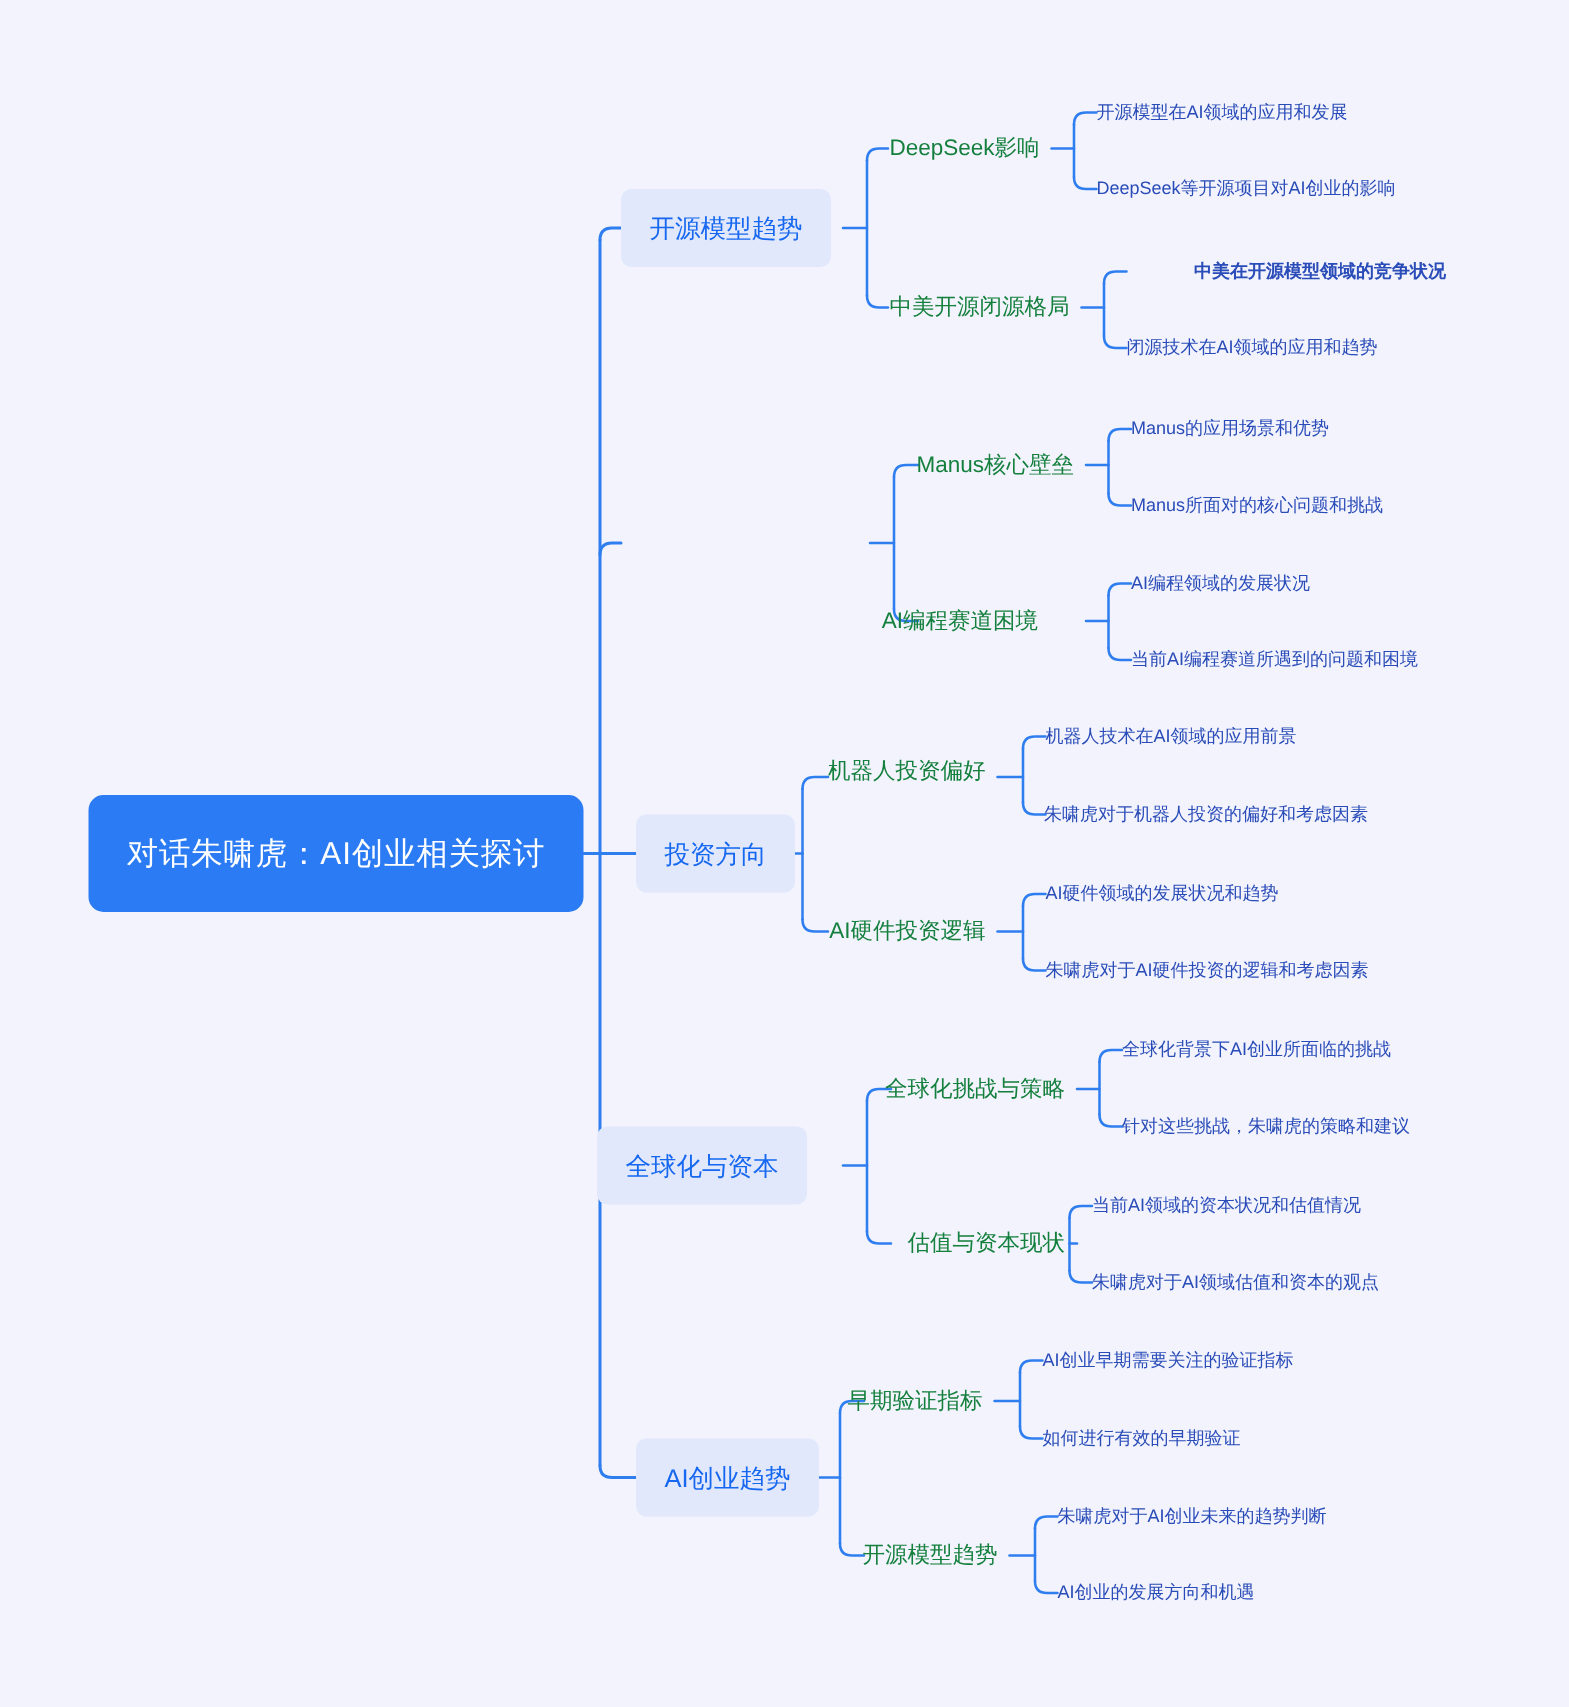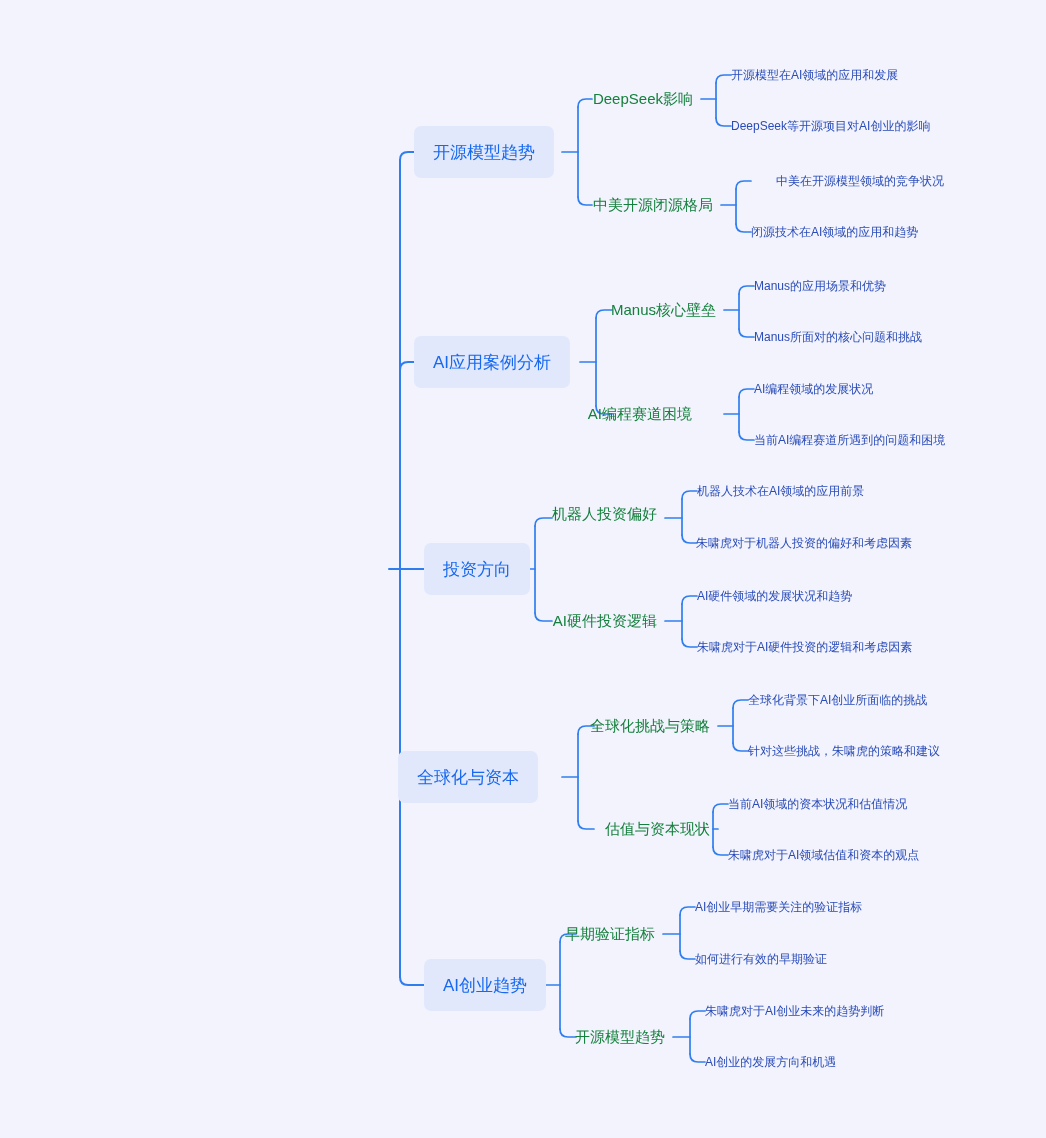--- a/index.html
+++ b/index.html
@@ -164,46 +164,46 @@
       <path d="M 663 934 H 680" class="thin"></path>
       <path d="M 680 915 V 951" class="thin"></path>
       <path d="M 680 915 Q 680 907 688 907 H 695" class="thin"></path>
       <path d="M 680 951 Q 680 959 688 959 H 695" class="thin"></path>
       <path d="M 673 1037 H 690" class="thin"></path>
       <path d="M 690 1019 V 1054" class="thin"></path>
       <path d="M 690 1019 Q 690 1011 698 1011 H 705" class="thin"></path>
       <path d="M 690 1054 Q 690 1062 698 1062 H 705" class="thin"></path>
     </svg>
 
+  <div class="root-node">
+    <span>对话朱啸虎：AI创业相关探讨</span>
+  </div>
 
   <div class="l2-node" style="left:414px; top:152px;">
     <span>开源模型趋势</span>
   </div>
   <div class="l3-node ralign" style="left:693px; top:99px;">
     <span>DeepSeek影响</span>
   </div>
   <div class="l3-node ralign" style="left:713px; top:205px;">
     <span>中美开源闭源格局</span>
   </div>
   <div class="leaf-node" style="left:731px; top:75px;">
     <span>开源模型在AI领域的应用和发展</span>
   </div>
   <div class="leaf-node" style="left:731px; top:126px;">
     <span>DeepSeek等开源项目对AI创业的影响</span>
   </div>
-  <div class="leaf-node" style="left:776px; top:181px;">
+  <div class="leaf-node" style="left:796px; top:181px;font-weight:bold;">
     <span>中美在开源模型领域的竞争状况</span>
   </div>
   <div class="leaf-node" style="left:751px; top:232px;">
     <span>闭源技术在AI领域的应用和趋势</span>
   </div>
 
-  <div class="l2-node" style="left:414px; top:362px;">
-    <span>AI应用案例分析</span>
-  </div>
   <div class="l3-node ralign" style="left:716px; top:310px;">
     <span>Manus核心壁垒</span>
   </div>
   <div class="l3-node ralign" style="left:692px; top:414px;">
     <span>AI编程赛道困境</span>
   </div>
   <div class="leaf-node" style="left:754px; top:286px;">
     <span>Manus的应用场景和优势</span>
   </div>
   <div class="leaf-node" style="left:754px; top:337px;">

